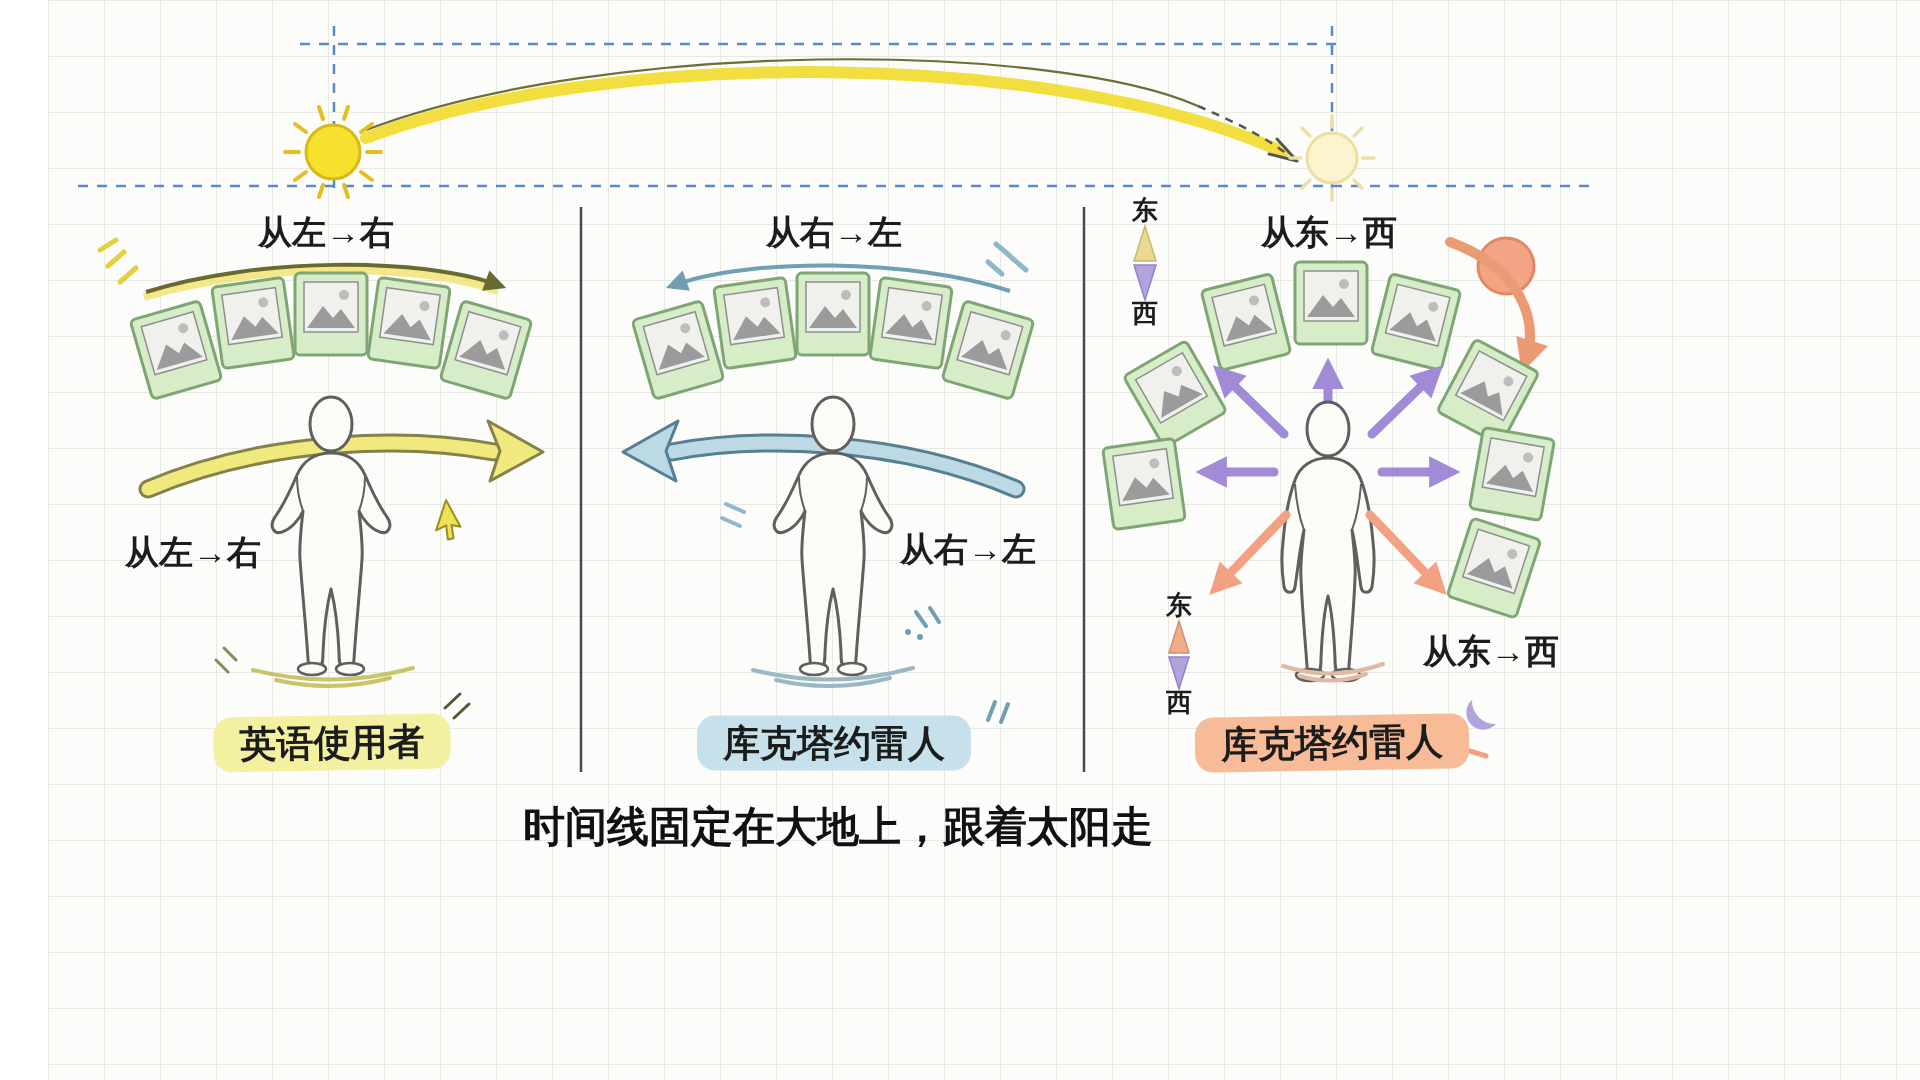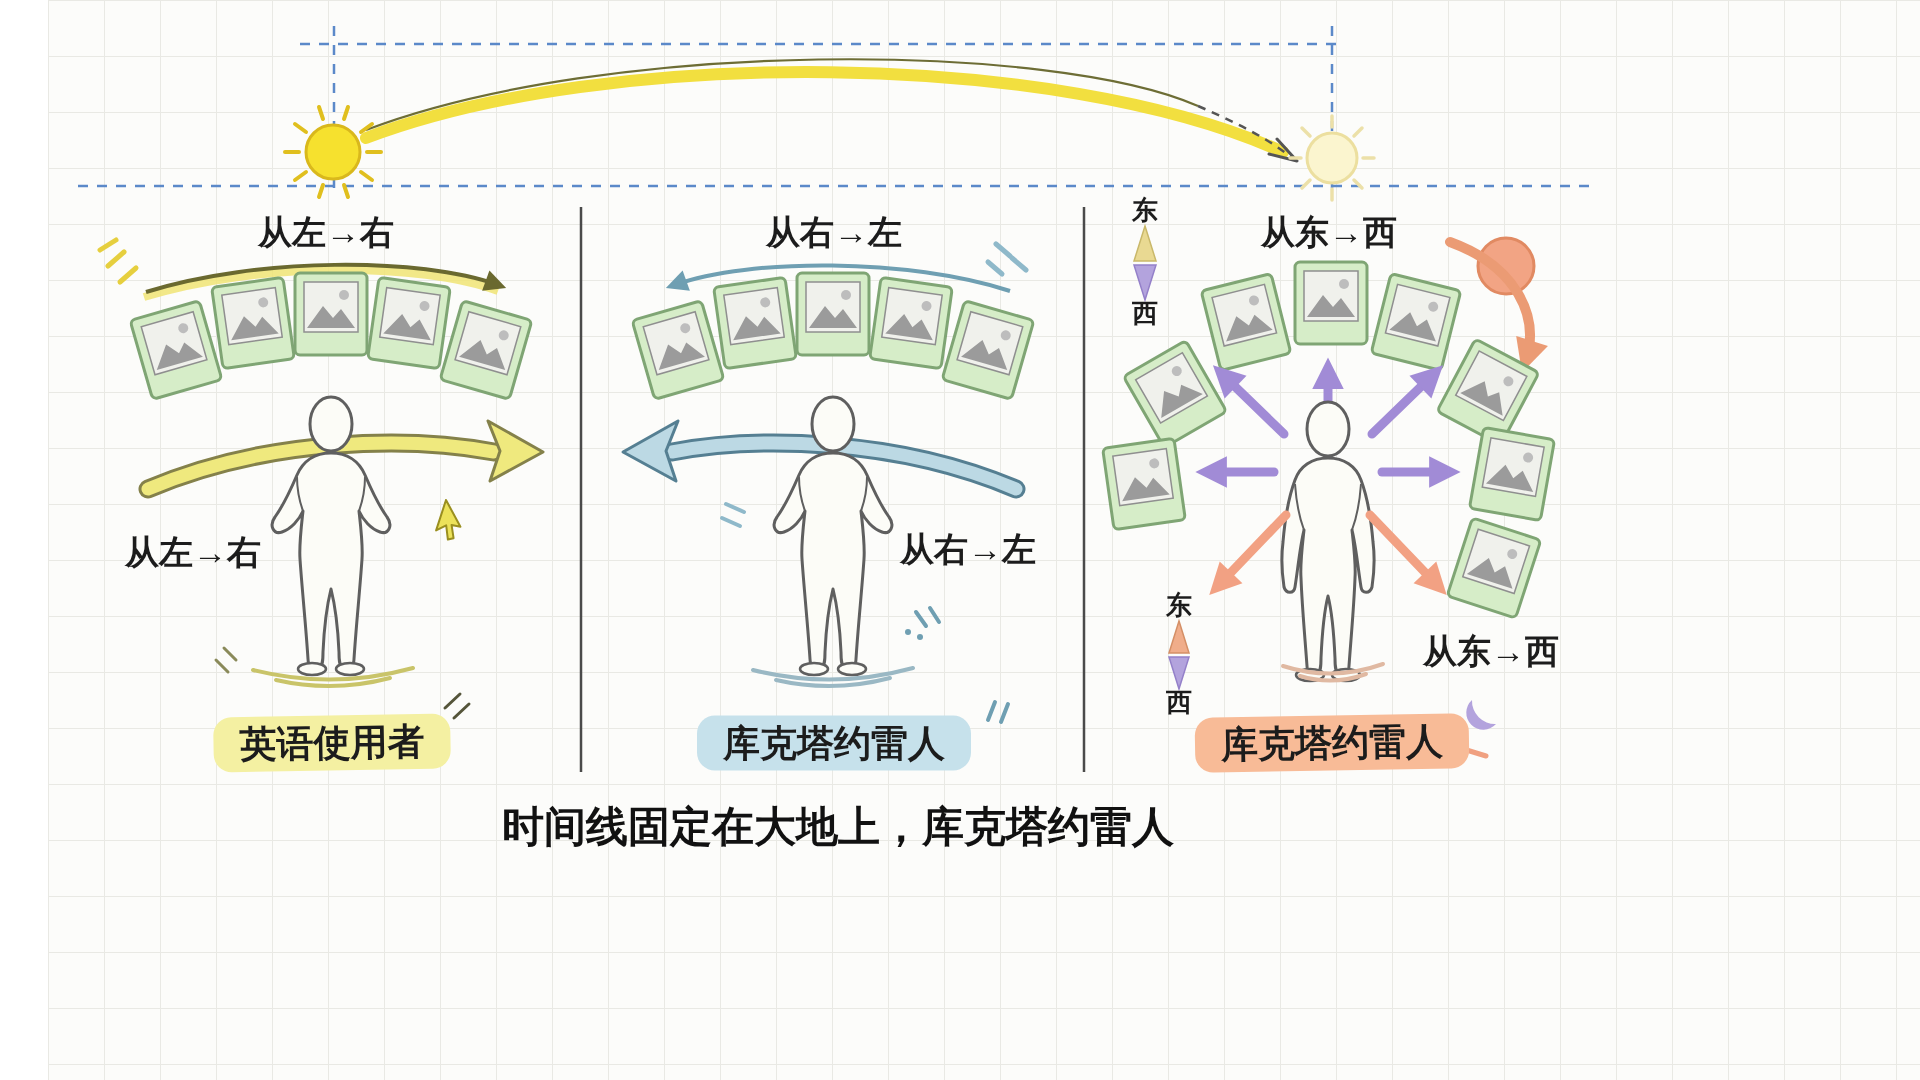--- a/index.html
+++ b/index.html
@@ -277,15 +277,15 @@
 
 <div class="txt lbl" style="left:1281px;top:233px">从东→西</div>
 <div class="txt lbl" style="left:1443px;top:652px">从东→西</div>
 <div class="badge badge-kuuk" style="left:1284px;top:743px">库克塔约雷人</div>
 
 <div class="txt compass" style="left:1097px;top:211px">东</div>
 <div class="txt compass" style="left:1097px;top:314px">西</div>
 <div class="txt compass" style="left:1131px;top:606px">东</div>
 <div class="txt compass" style="left:1131px;top:703px">西</div>
 
-<div class="txt caption" style="left:790px;top:827px">时间线固定在大地上，库克塔约雷人</div>
+<div class="txt caption" style="left:790px;top:827px">时间线固定在大地上，跟着太阳走</div>
 
 </div>
 
 </body></html>

